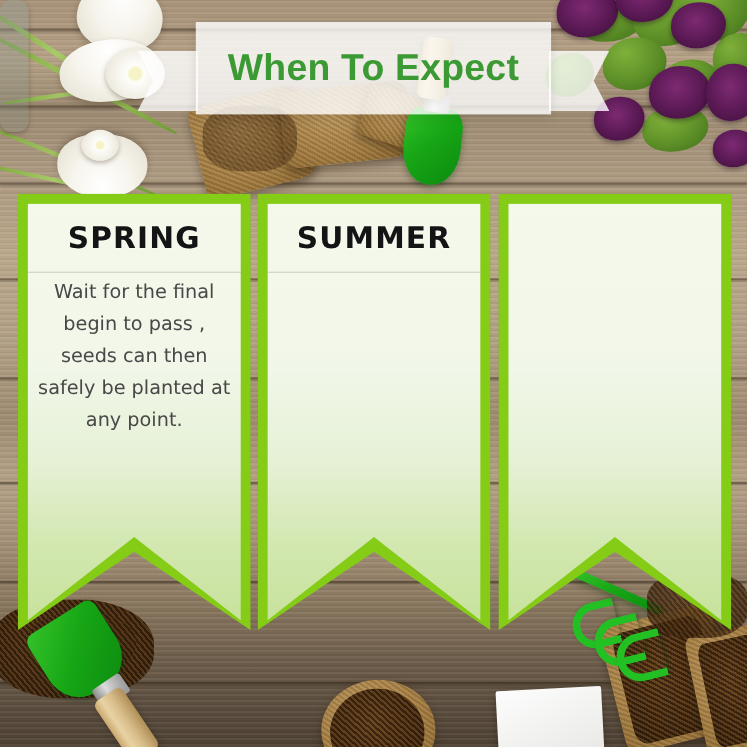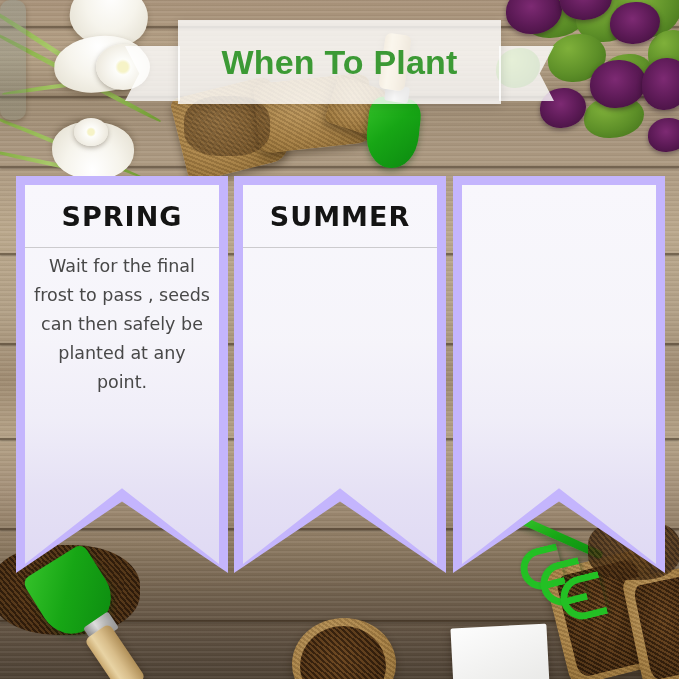--- a/index.html
+++ b/index.html
@@ -89,21 +89,21 @@
   #title-banner .title-text{
      color:#3c9a35;font-size:34px;font-weight:bold;letter-spacing:.2px;
      font-family:"Liberation Sans", sans-serif;white-space:nowrap;}
   .ribbon-tail{position:absolute;top:46px;width:55px;height:55px;
      background:rgba(255,255,255,.80);}
   .ribbon-tail.left{left:125px;clip-path:polygon(0 0,100% 0,100% 100%,0 100%,26% 50%);}
   .ribbon-tail.right{left:499px;clip-path:polygon(0 0,100% 0,74% 50%,100% 100%,0 100%);}
 
   
   .panel{position:absolute;top:176px;width:212px;height:397px;
-     background:#c4b5fd;
+     background:#84cc16;
      -webkit-clip-path:polygon(0 0,100% 0,100% 100%,50% 82%,0 100%);
      clip-path:polygon(0 0,100% 0,100% 100%,50% 82%,0 100%);
      box-shadow:0 3px 10px rgba(0,0,0,.18);}
   .panel .inner{position:absolute;left:9px;top:9px;width:194px;height:379px;
      background:linear-gradient(180deg,
         rgba(252,252,252,.93) 0%,
         rgba(250,250,250,.92) 40%,
         rgba(247,247,247,.85) 62%,
         rgba(243,243,241,.70) 82%,
         rgba(240,240,238,.62) 100%);
@@ -215,29 +215,29 @@
     <div class="rakeprong" style="left:540px;top:562px;width:30px;height:36px;transform:rotate(-104deg);"></div>
     <div class="rakeprong" style="left:560px;top:576px;width:30px;height:36px;transform:rotate(-104deg);"></div>
     <div class="greentool" style="left:518px;top:534px;width:88px;height:8px;border-radius:5px;transform:rotate(24deg);"></div>
   </div>
   <div class="packet" style="left:452px;top:626px;width:96px;height:62px;transform:rotate(-3deg);"></div>
   <div class="soilpatch" style="left:588px;top:520px;width:92px;height:60px;border-radius:40%;opacity:.8;"></div>
 
   <div class="ribbon-tail left"></div>
   <div class="ribbon-tail right"></div>
   <div id="title-banner">
-    <div class="title-text">When To Plant</div>
+    <div class="title-text">When To Expect</div>
   </div>
 
   <div class="panel" id="panel-spring">
     <div class="inner"></div>
     <div class="hdr">
       <span>SPRING</span>
     </div>
-    <div class="body">Wait for the final frost to pass , seeds can then safely be planted at any point.</div>
+    <div class="body">Wait for the final begin to pass , seeds can then safely be planted at any point.</div>
   </div>
 
   <div class="panel" id="panel-summer">
     <div class="inner"></div>
     <div class="hdr">
       <span>SUMMER</span>
     </div>
   </div>
 
   <div class="panel" id="panel-fall">

